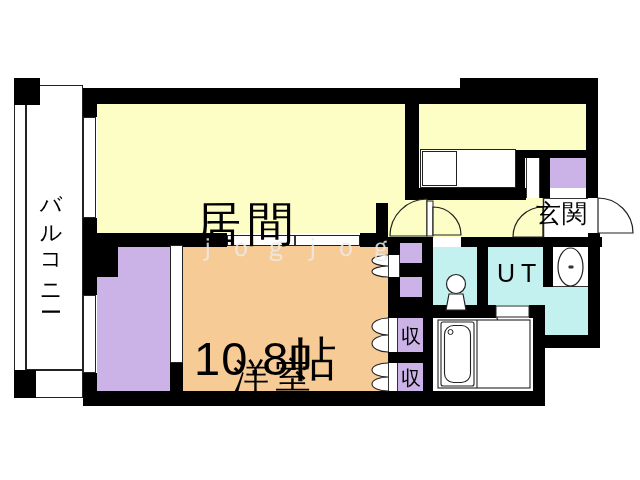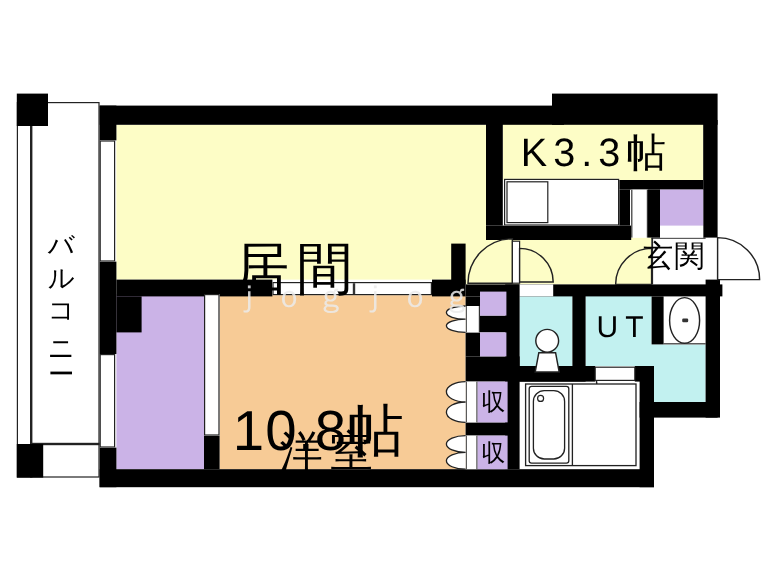--- a/index.html
+++ b/index.html
@@ -129,21 +129,20 @@
     <rect x="441" y="322" width="33" height="64" rx="2" fill="#fff" stroke="#222" stroke-width="1.1"></rect>
     <rect x="444.5" y="325.5" width="26" height="57" rx="9" fill="none" stroke="#222" stroke-width="1.1"></rect>
     <circle cx="450.5" cy="332" r="2.5" fill="none" stroke="#222" stroke-width="1"></circle>
   </svg>
 
   <div class="lbl" style="left:194px;top:111px;font-size:47px;line-height:45px;">
     <div style="letter-spacing:6px;">居間</div>
     <div style="letter-spacing:1px;">10.8帖</div>
   </div>
 
-  <div class="lbl" style="left:434px;top:110px;font-size:33px;letter-spacing:5px;">K3.3帖</div>
 
   <div class="lbl" style="left:536px;top:203px;font-size:25px;letter-spacing:1px;font-family:Liberation Mono, monospace;">玄関</div>
 
   <div class="lbl" style="left:497px;top:261px;font-size:25px;letter-spacing:6px;">UT</div>
 
   <div class="lbl" style="left:180px;top:268px;width:190px;text-align:center;font-size:36px;line-height:43px;">
     <div style="letter-spacing:6px;">洋室</div>
     
   </div>
 

